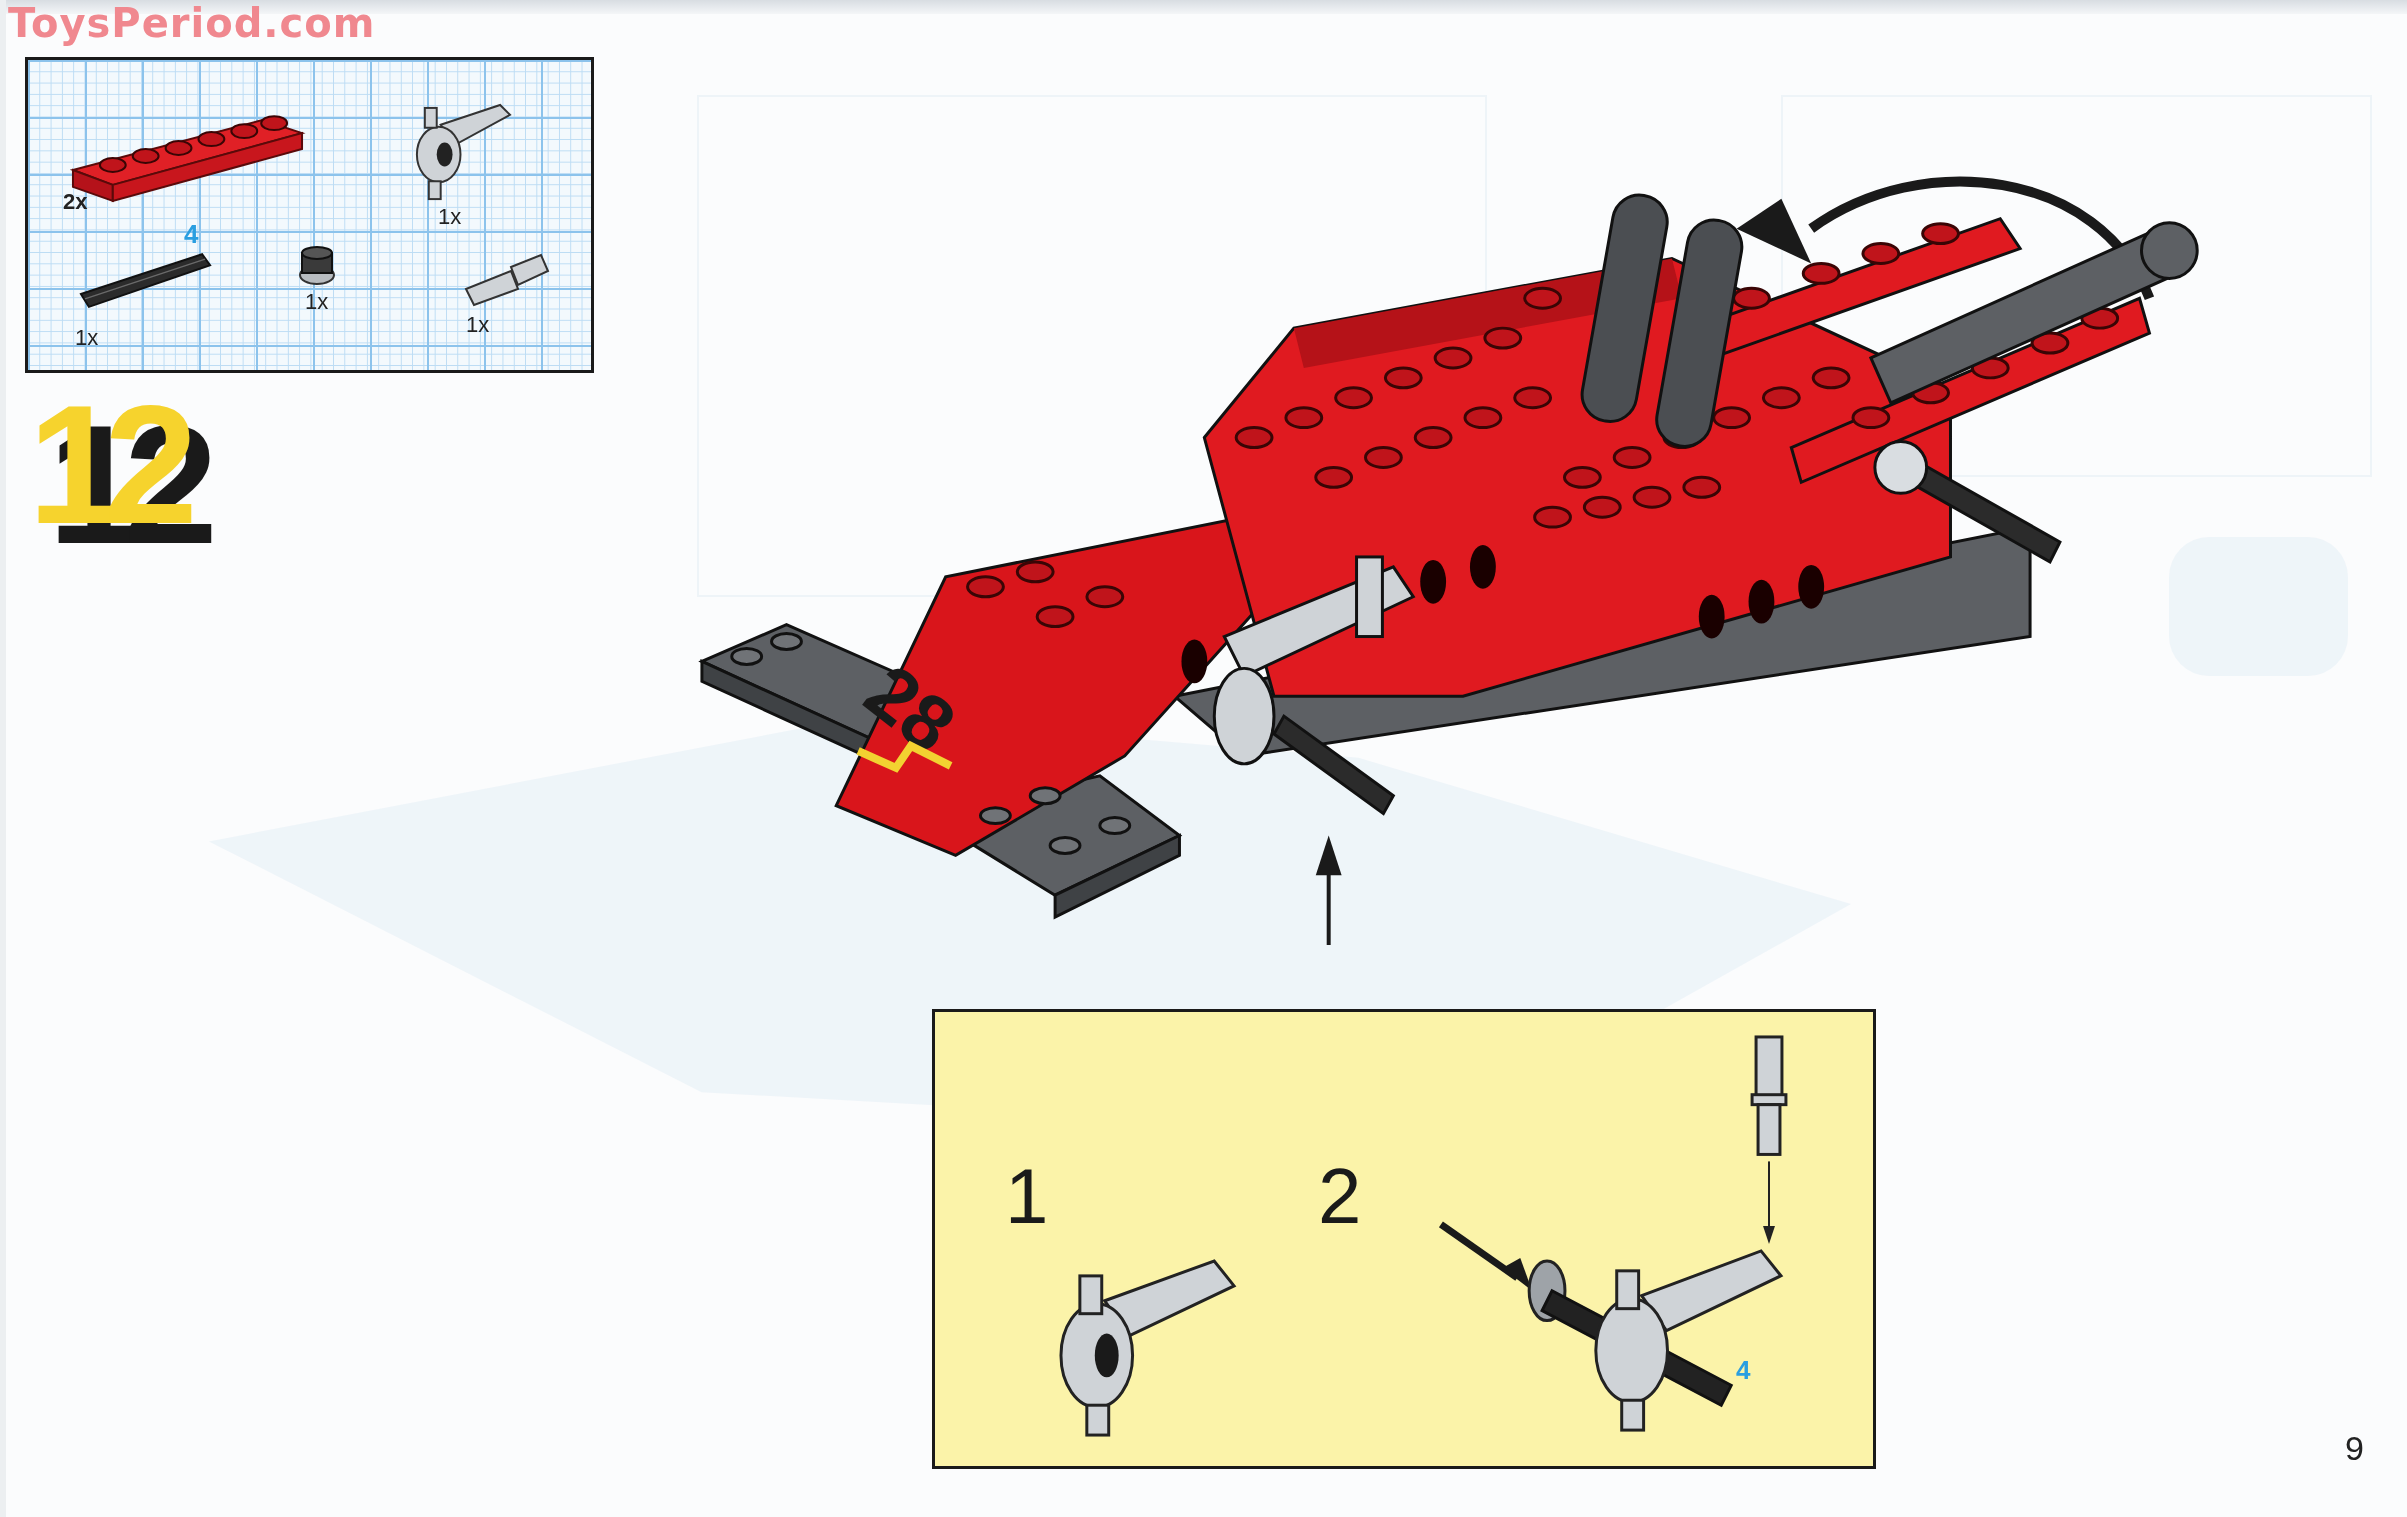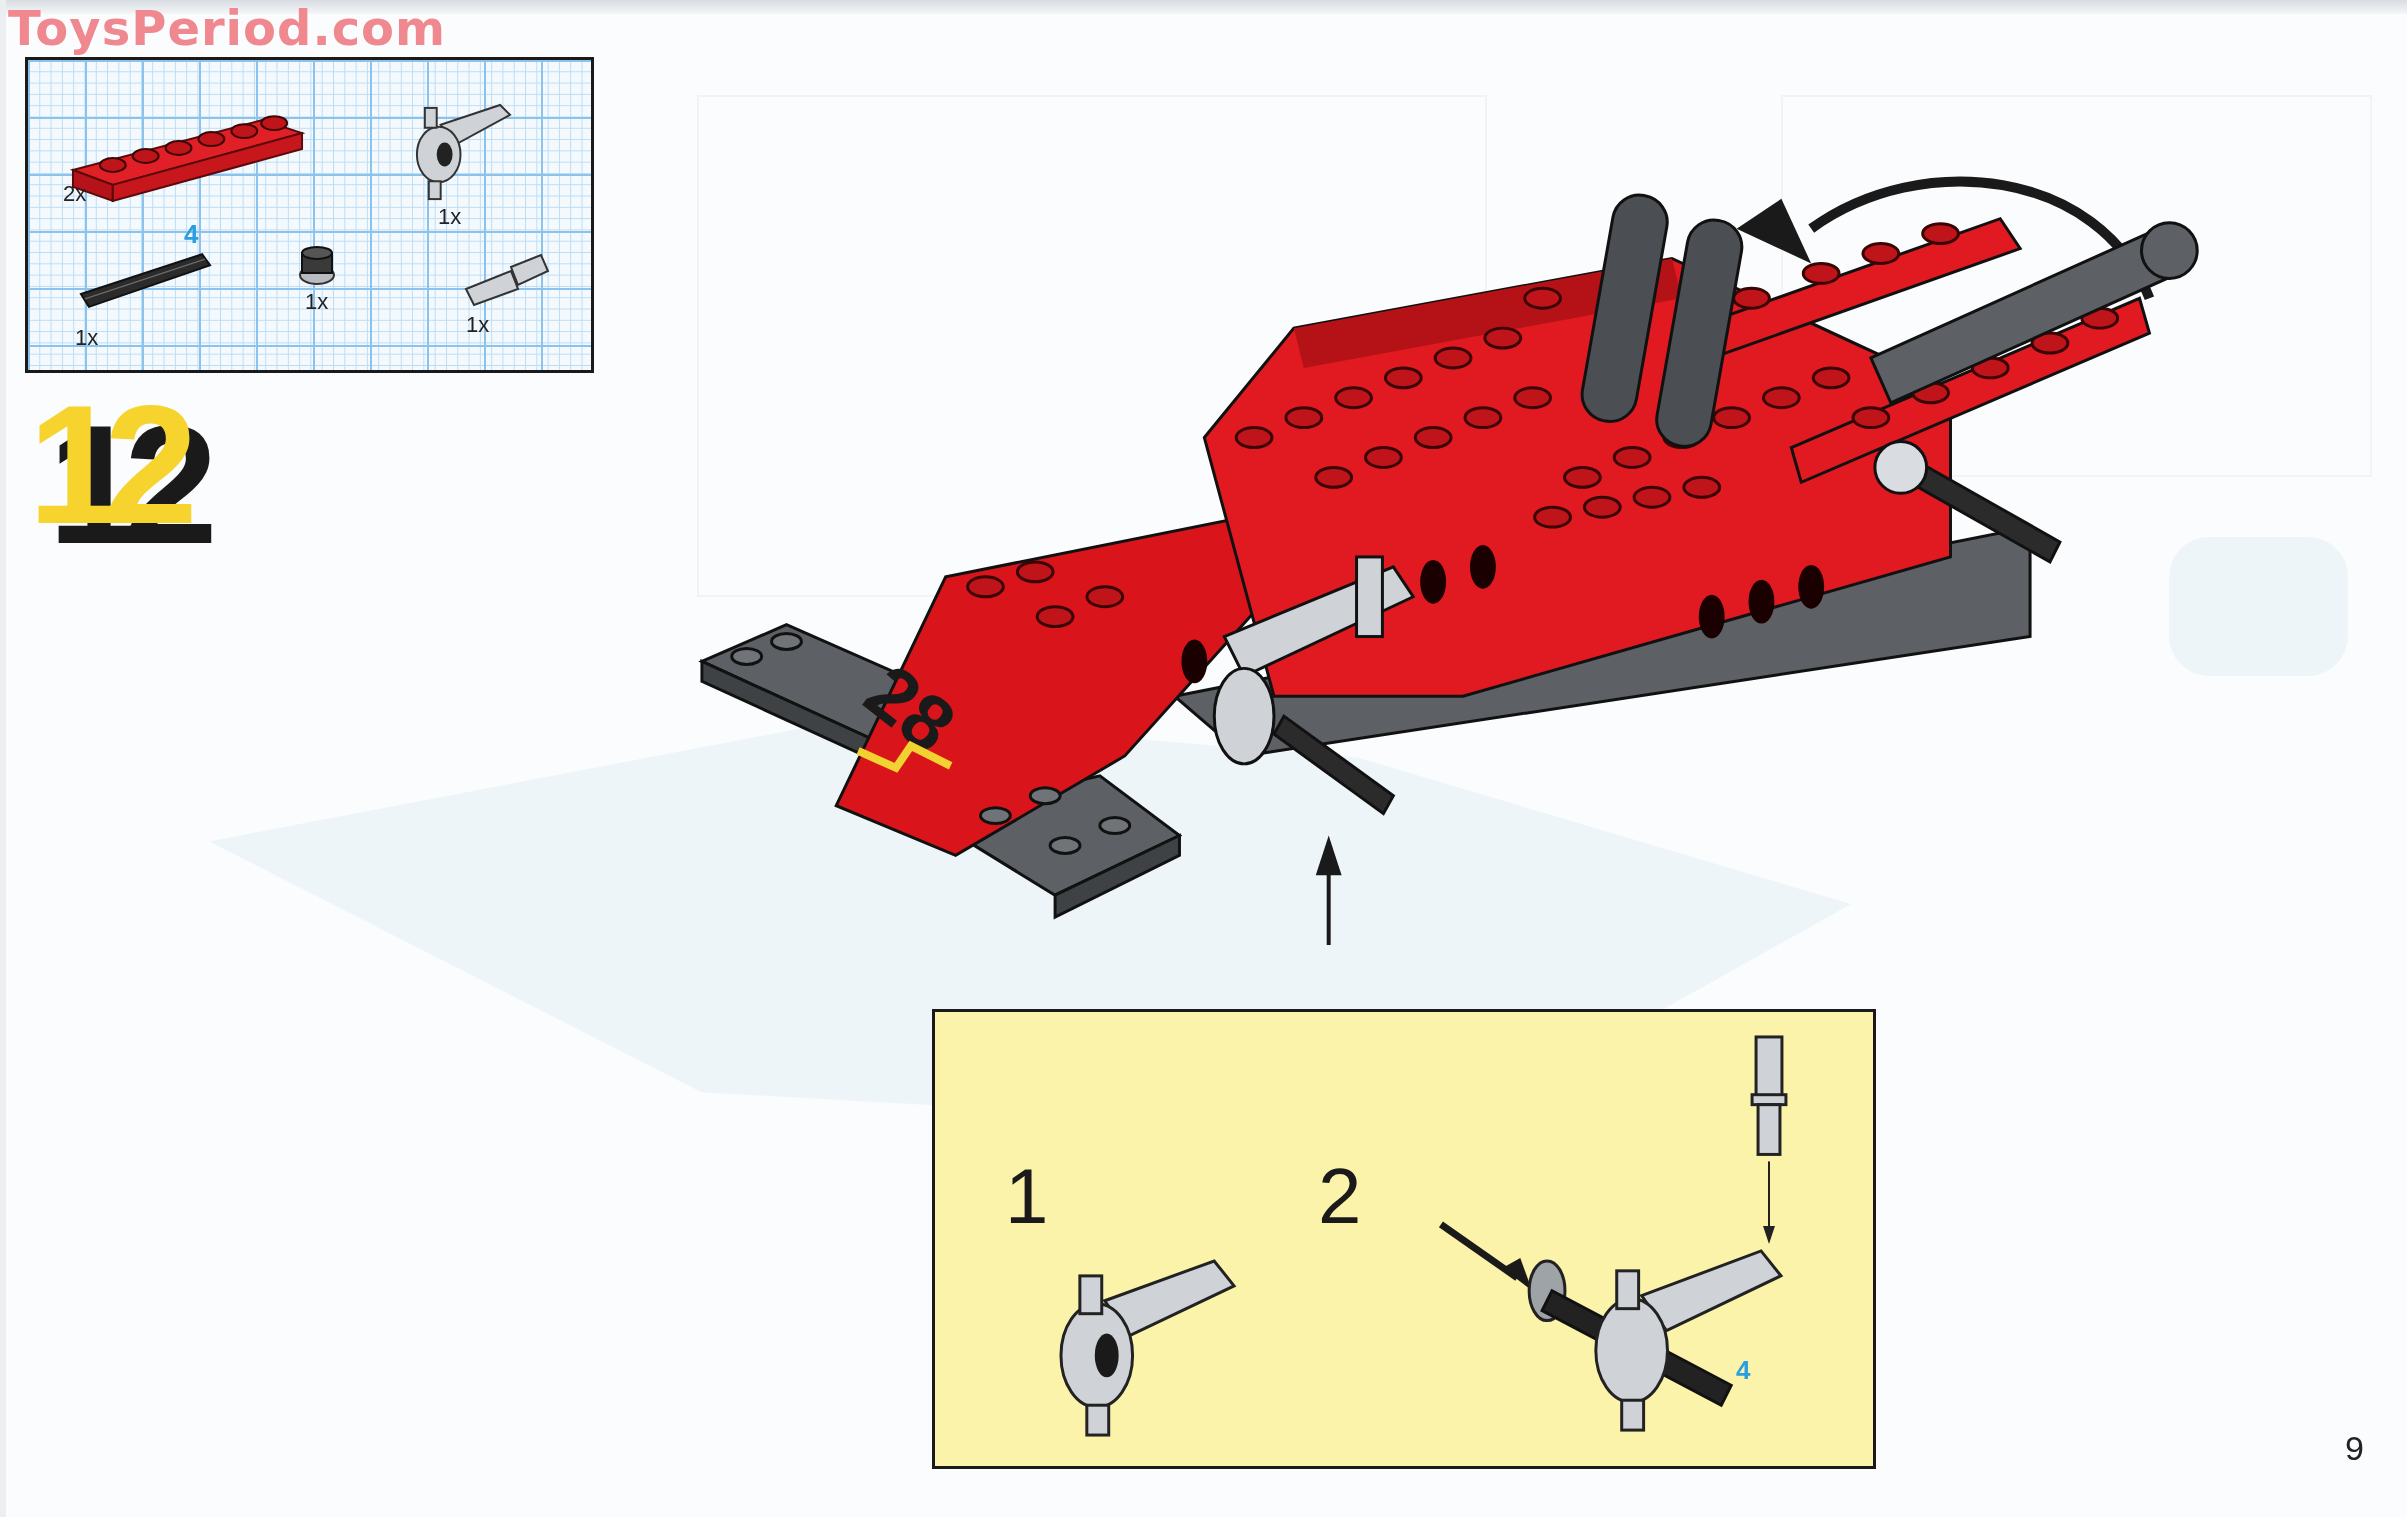--- a/index.html
+++ b/index.html
@@ -1,18 +1,18 @@
 <!DOCTYPE html>
 <html><head>
 <meta charset="utf-8">
 <style>
   html,body{margin:0;padding:0;}
   body{width:2408px;height:1517px;position:relative;overflow:hidden;background:#fbfcfd;font-family:"Liberation Sans",sans-serif;}
   .abs{position:absolute;}
-  .watermark{left:8px;top:0px;font-size:48px;font-weight:bold;color:#f0888f;letter-spacing:1px;font-family:"DejaVu Sans",sans-serif;}
+  .watermark{left:8px;top:0px;font-size:40px;font-weight:bold;color:#f0888f;letter-spacing:1px;font-family:"DejaVu Sans",sans-serif;}
   .topstrip{left:0;top:0;width:2408px;height:14px;background:linear-gradient(#d8dde2,#f4f6f8);}
   .leftstrip{left:0;top:0;width:6px;height:1517px;background:#eceff1;}
   .parts-box{left:25px;top:57px;width:563px;height:310px;border:3px solid #1a1a1a;
     background-color:#f3f9fd;
     background-image:
       linear-gradient(#8cc3ec 2px,transparent 2px),
       linear-gradient(90deg,#8cc3ec 2px,transparent 2px),
       linear-gradient(#bcdcf4 1px,transparent 1px),
       linear-gradient(90deg,#bcdcf4 1px,transparent 1px);
     background-size:57px 57px,57px 57px,11.3px 11.3px,11.3px 11.3px;}
@@ -48,21 +48,21 @@
     <polygon points="50,70 240,18 240,34 50,86" fill="#c8161d" stroke="#5a0a0a" stroke-width="2"></polygon>
     <g fill="#c0141b" stroke="#3a0505" stroke-width="2">
       <ellipse cx="50" cy="50" rx="13" ry="7"></ellipse>
         <ellipse cx="83" cy="41" rx="13" ry="7"></ellipse>
       <ellipse cx="116" cy="33" rx="13" ry="7"></ellipse>
         <ellipse cx="149" cy="24" rx="13" ry="7"></ellipse>
       <ellipse cx="182" cy="16" rx="13" ry="7"></ellipse>
         <ellipse cx="212" cy="8" rx="13" ry="7"></ellipse>
     </g>
   </svg>
-  <div class="abs qty" style="left:35px;top:121px;">2x</div>
+  <div class="abs qty" style="left:35px;top:129px;font-weight:bold;">2x</div>
 
   <svg class="abs" style="left:373px;top:40px;" width="119" height="109" viewBox="0 0 120 110">
     <polygon points="40,25 100,5 110,15 55,45" fill="#cfd3d7" stroke="#333" stroke-width="2"></polygon>
     <ellipse cx="38" cy="55" rx="22" ry="28" fill="#cfd3d7" stroke="#333" stroke-width="2"></ellipse>
     <ellipse cx="44" cy="55" rx="8" ry="12" fill="#222"></ellipse>
     <rect x="24" y="8" width="12" height="20" fill="#cfd3d7" stroke="#333" stroke-width="2"></rect>
     <rect x="28" y="82" width="12" height="18" fill="#cfd3d7" stroke="#333" stroke-width="2"></rect>
   </svg>
   <div class="abs qty" style="left:410px;top:144px;">1x</div>
 

